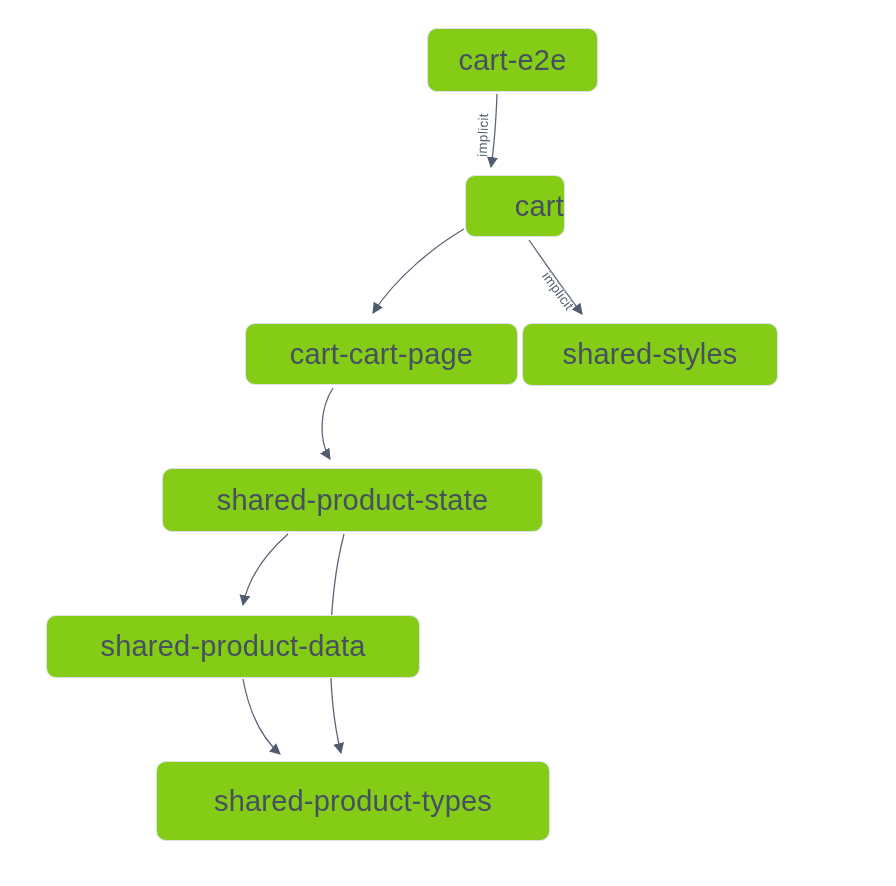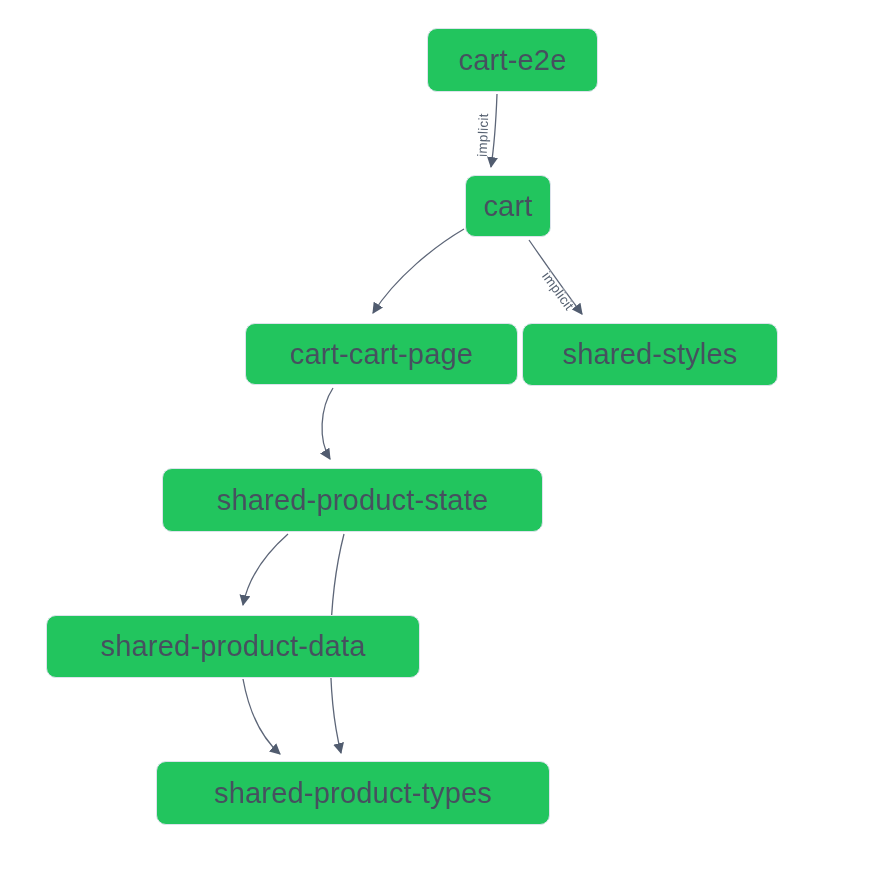--- a/index.html
+++ b/index.html
@@ -27,37 +27,37 @@
     fill: none;
     stroke: #5d6678;
     stroke-width: 1.3;
   }
   .node {
     position: absolute;
     z-index: 2;
     display: flex;
     align-items: center;
     justify-content: center;
-    background: #22c55e;
+    background: #84cc16;
     border: 1px solid #dde3ec;
     border-radius: 10px;
     color: #46505f;
     font-size: 29px;
     letter-spacing: 0.2px;
     white-space: nowrap;
     box-sizing: border-box;
     cursor: pointer;
   }
   .node-cart-e2e            { left: 427px; top:  28px; width: 171px; height: 64px; }
-  .node-cart                { left: 465px; top: 175px; width:  86px; height: 62px; }
+  .node-cart                { left: 465px; top: 175px; width:  100px; height: 62px; justify-content: flex-end; }
   .node-cart-cart-page      { left: 217px; top: 323px; width: 273px; height: 62px; margin-left: 28px; }
   .node-shared-styles       { left: 522px; top: 323px; width: 256px; height: 63px; }
   .node-shared-product-state{ left: 162px; top: 468px; width: 381px; height: 64px; }
   .node-shared-product-data { left:  46px; top: 615px; width: 374px; height: 63px; }
-  .node-shared-product-types{ left: 156px; top: 761px; width: 394px; height: 64px; }
+  .node-shared-product-types{ left: 156px; top: 761px; width: 394px; height: 80px; }
   .edge-label {
     position: absolute;
     z-index: 1;
     color: #556070;
     font-size: 13.5px;
     letter-spacing: 0.3px;
     white-space: nowrap;
     text-shadow: 0 0 3px #ffffff, 0 0 3px #ffffff, 0 0 2px #ffffff;
     pointer-events: none;
   }

